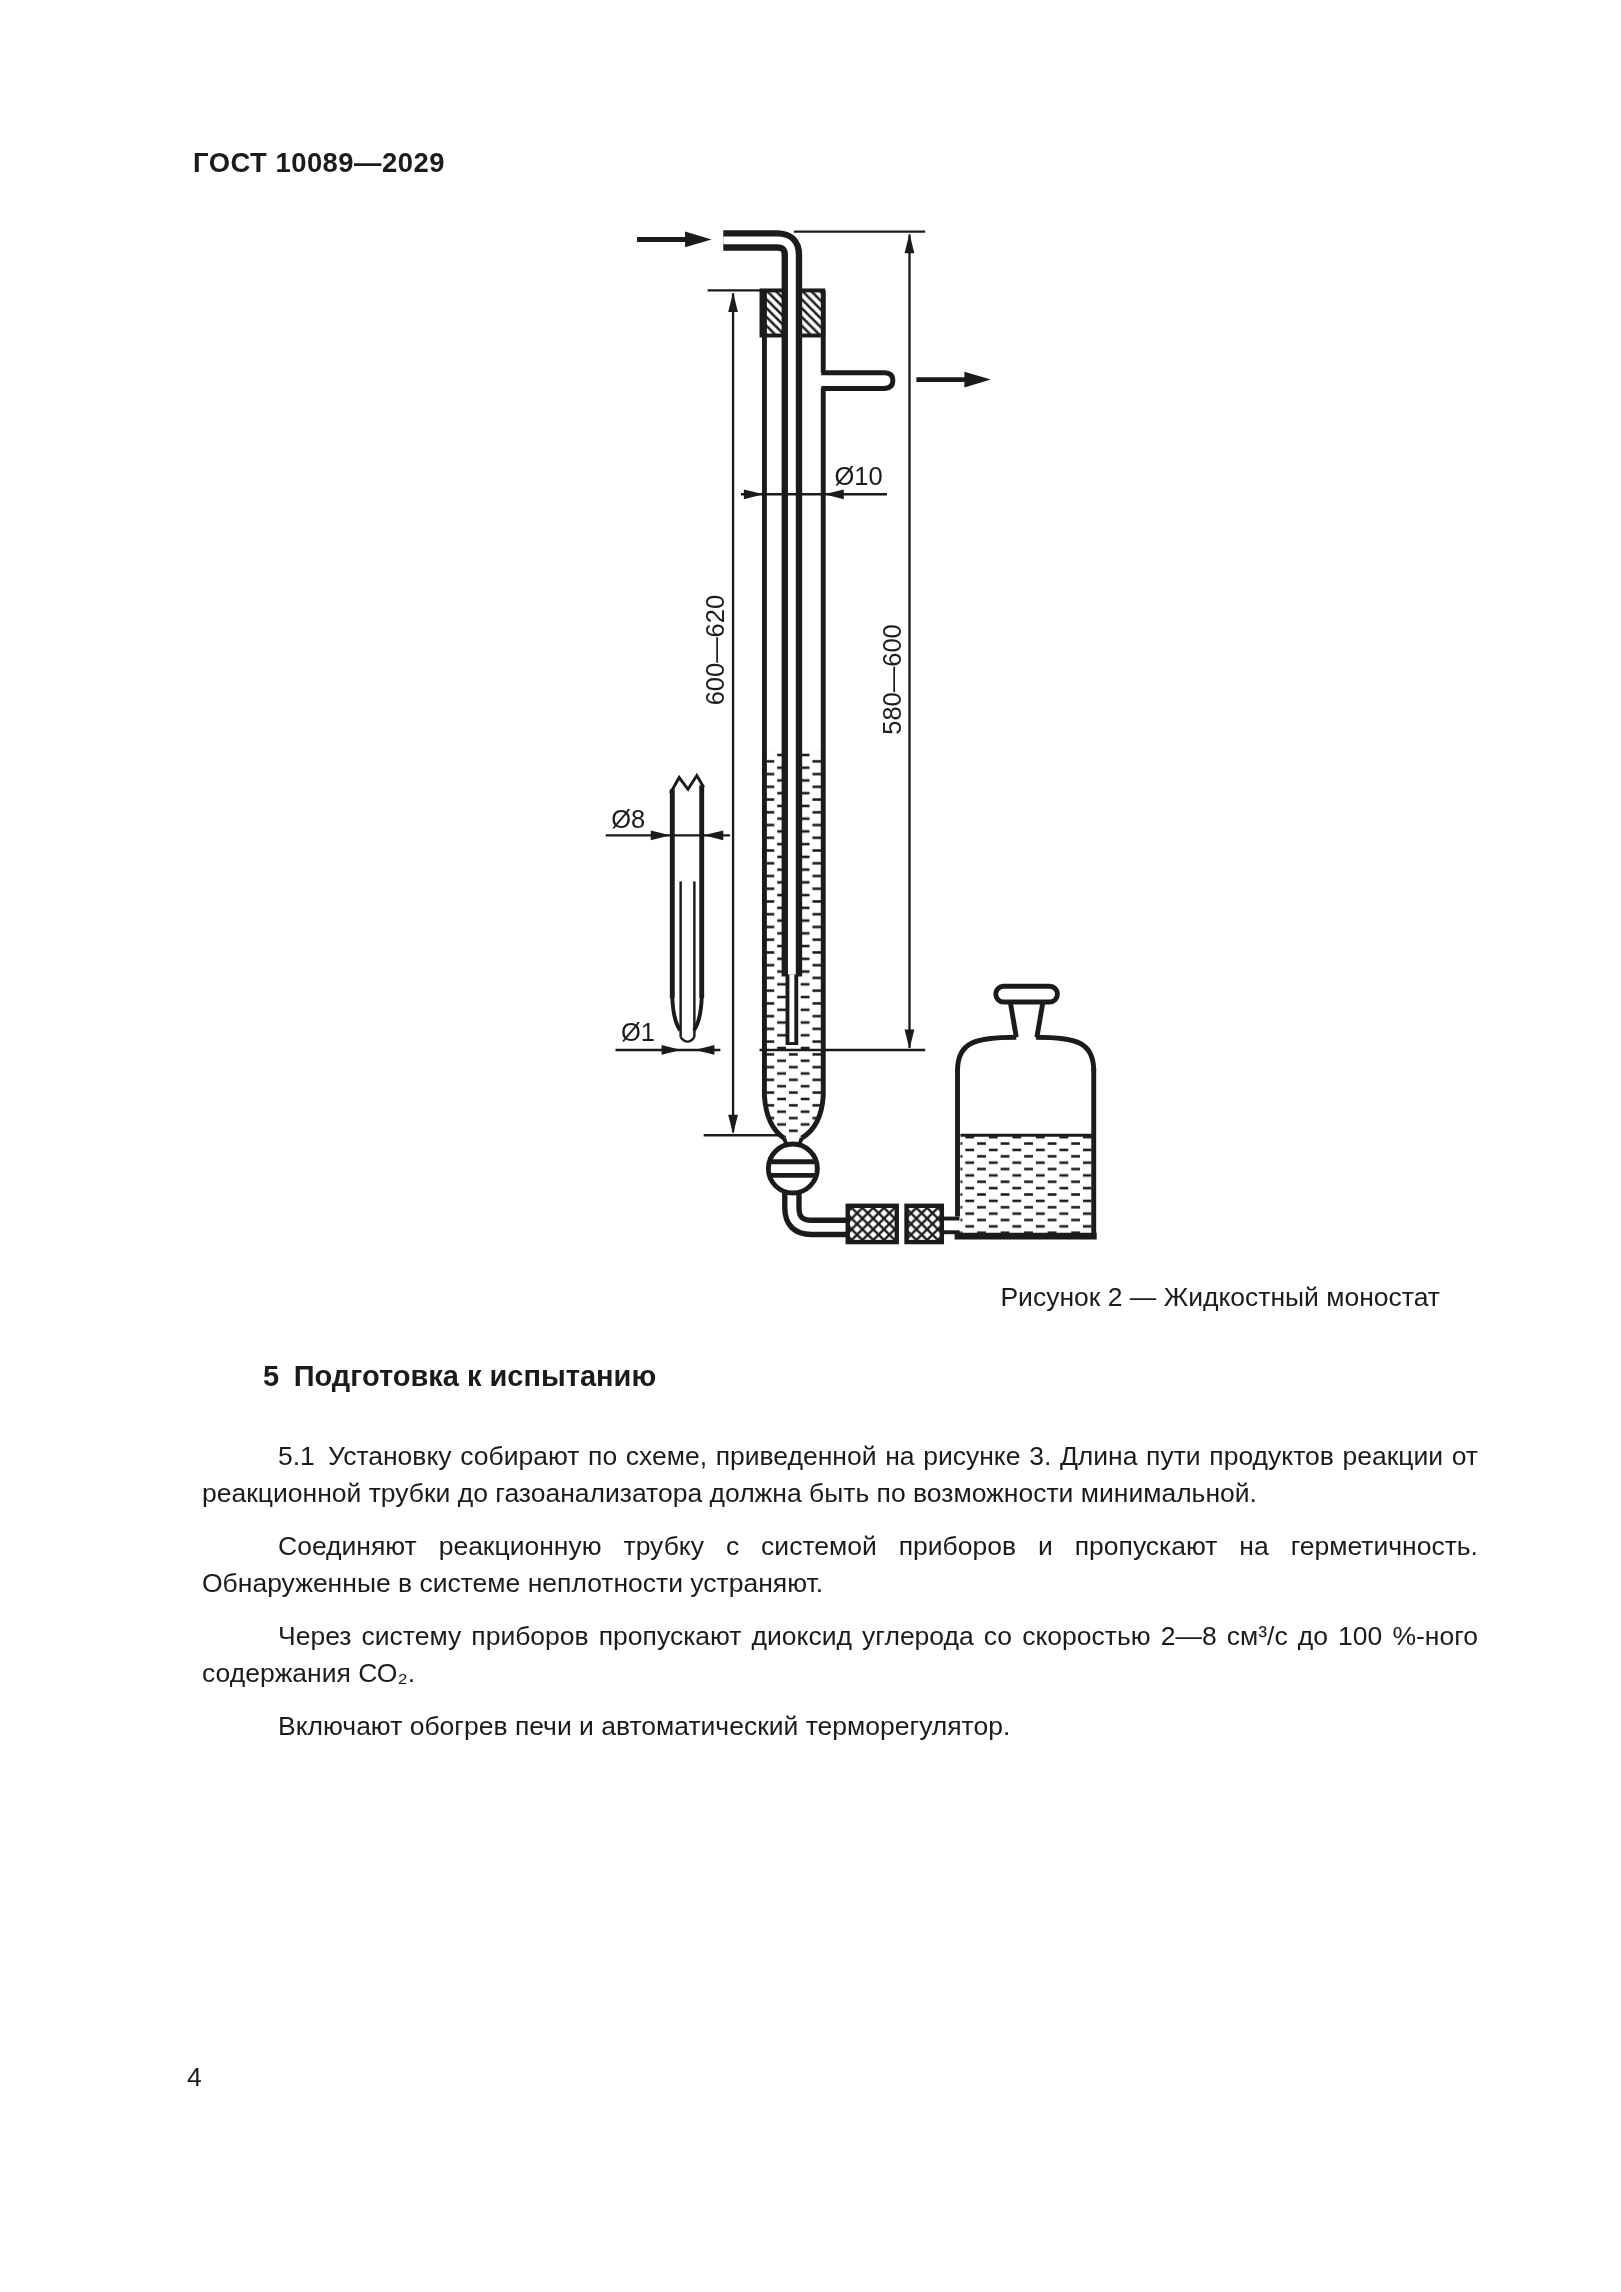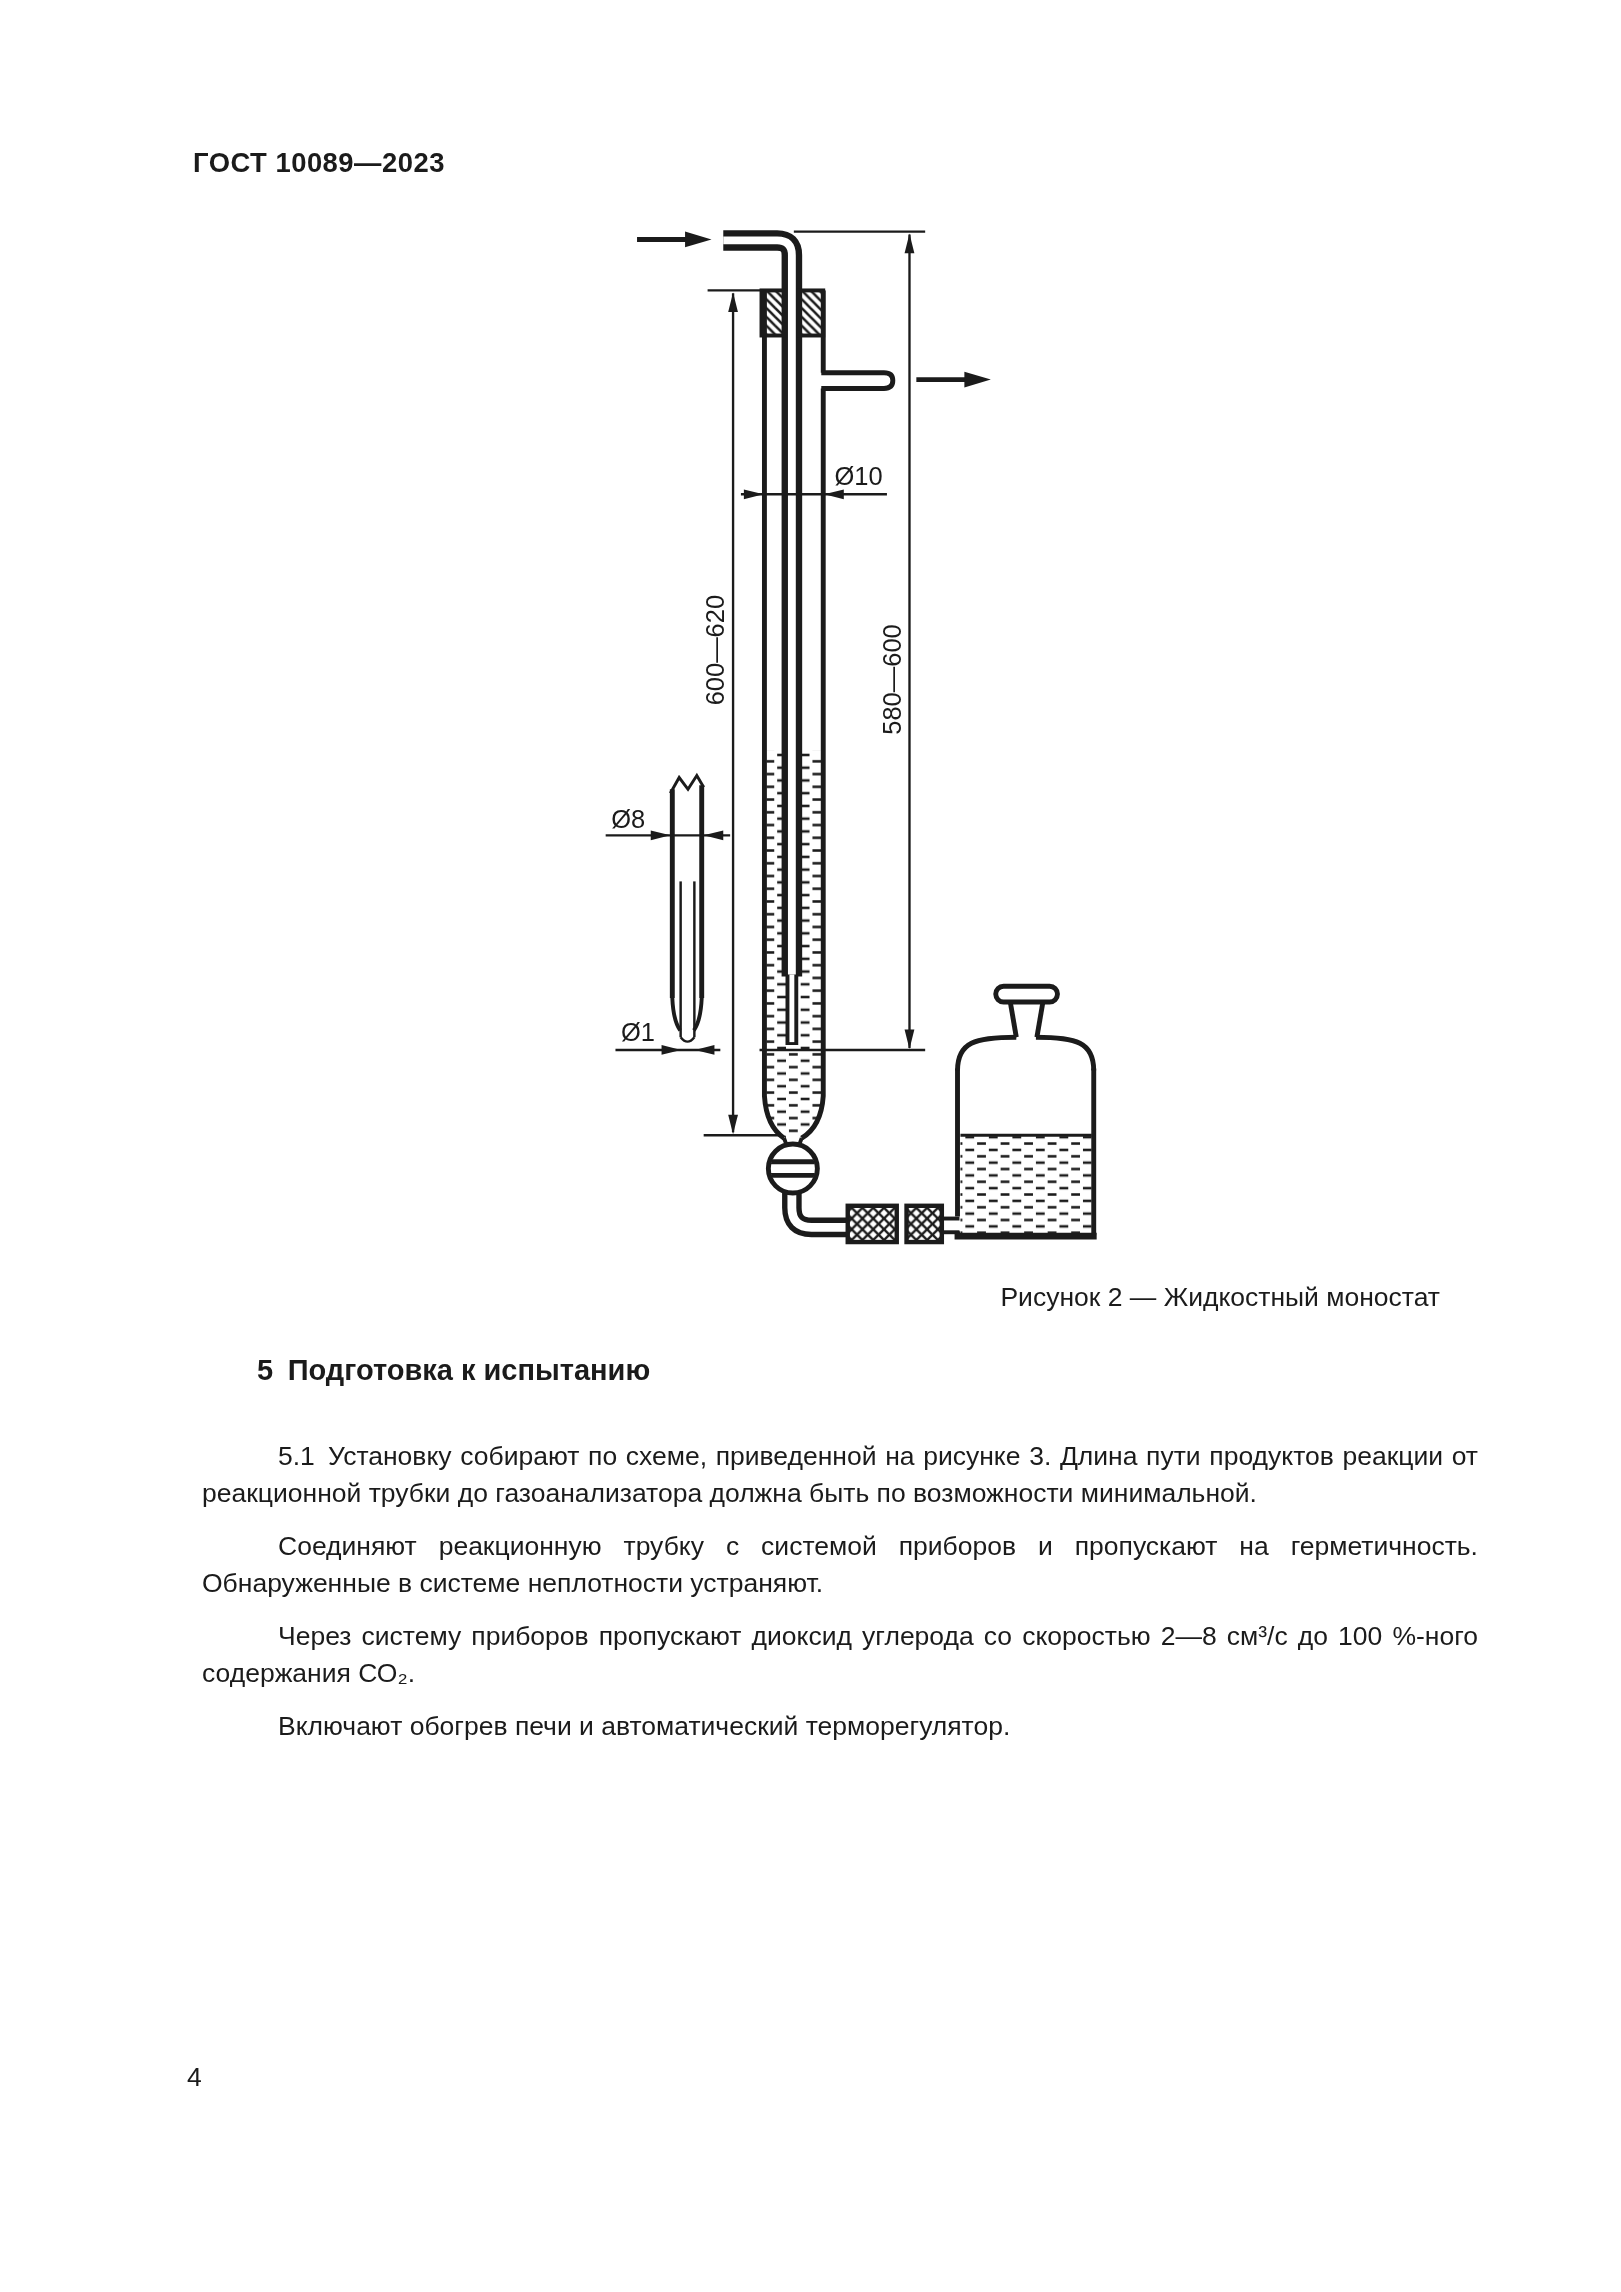--- a/index.html
+++ b/index.html
@@ -14,40 +14,40 @@
   .doc-header{
     position:absolute;left:193px;top:147px;
     font-size:27.4px;font-weight:bold;letter-spacing:0.5px;
   }
   .figure-svg{position:absolute;left:0;top:0;}
   .figure-caption{
     position:absolute;left:264px;top:1282px;width:1176px;
     text-align:right;font-size:26.5px;
   }
   .section-heading{
-    position:absolute;left:257px;top:1354px;margin:0;
+    position:absolute;left:257px;top:1354px;margin:6px;
     font-size:29px;font-weight:bold;white-space:pre-wrap;
   }
   .body-text{
     position:absolute;left:186px;top:1422px;width:1308px;
     font-size:26.5px;line-height:37px;text-align:justify;
   }
   .body-text p{margin:16px;text-indent:76px;}
   .page-number{
     position:absolute;left:187px;top:2062px;
     font-size:26.5px;
   }
   svg text{font-family:"Liberation Sans", sans-serif;font-size:26px;fill:#1b1b1b;}
 </style>
 </head>
 <body>
 
 <div class="page">
 
-  <div class="doc-header">ГОСТ 10089—2023</div>
+  <div class="doc-header">ГОСТ 10089—2029</div>
 
   <svg class="figure-svg" width="1621" height="2293" viewBox="0 0 1654 2339" xmlns="http://www.w3.org/2000/svg">
     <defs>
       <pattern id="hatch" patternUnits="userSpaceOnUse" width="9" height="9">
         <path d="M0,0 L9,9" stroke="#1b1b1b" stroke-width="2.6"></path>
         <path d="M-4.5,4.5 L4.5,13.5" stroke="#1b1b1b" stroke-width="2.6"></path>
         <path d="M4.5,-4.5 L13.5,4.5" stroke="#1b1b1b" stroke-width="2.6"></path>
       </pattern>
       <pattern id="cross" patternUnits="userSpaceOnUse" width="11" height="11">
         <path d="M0,0 L11,11" stroke="#1b1b1b" stroke-width="2.4"></path>

